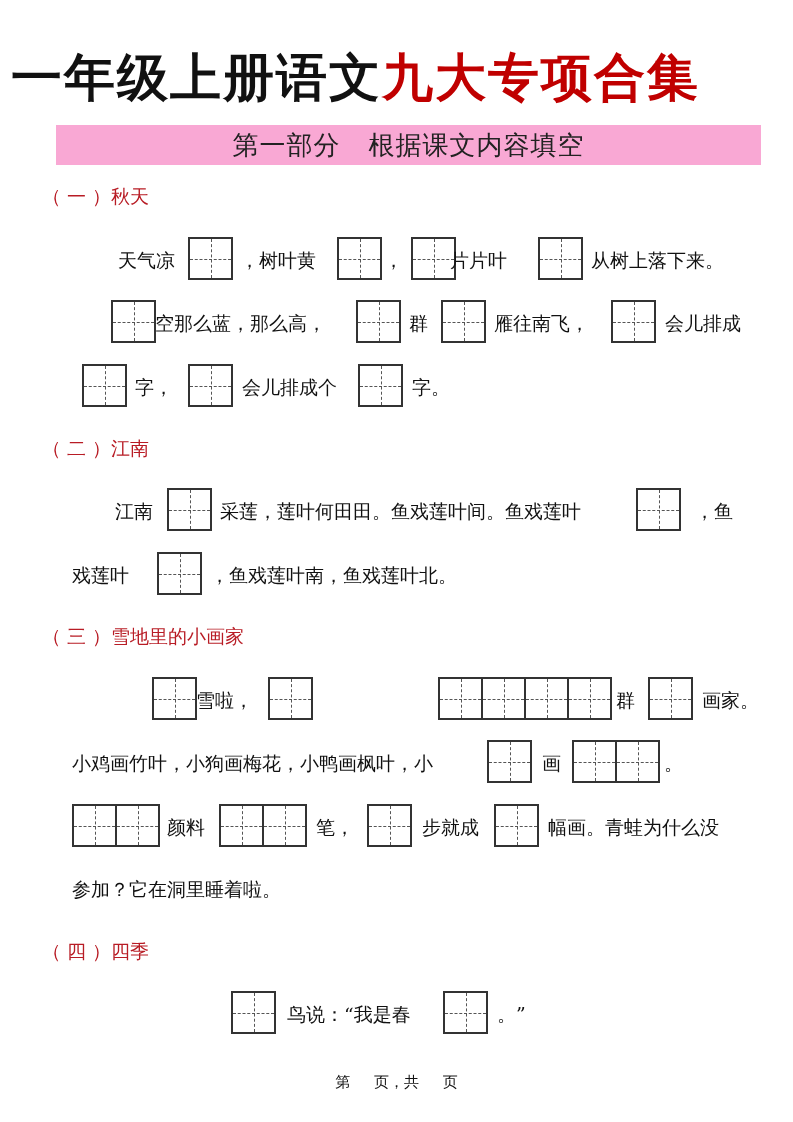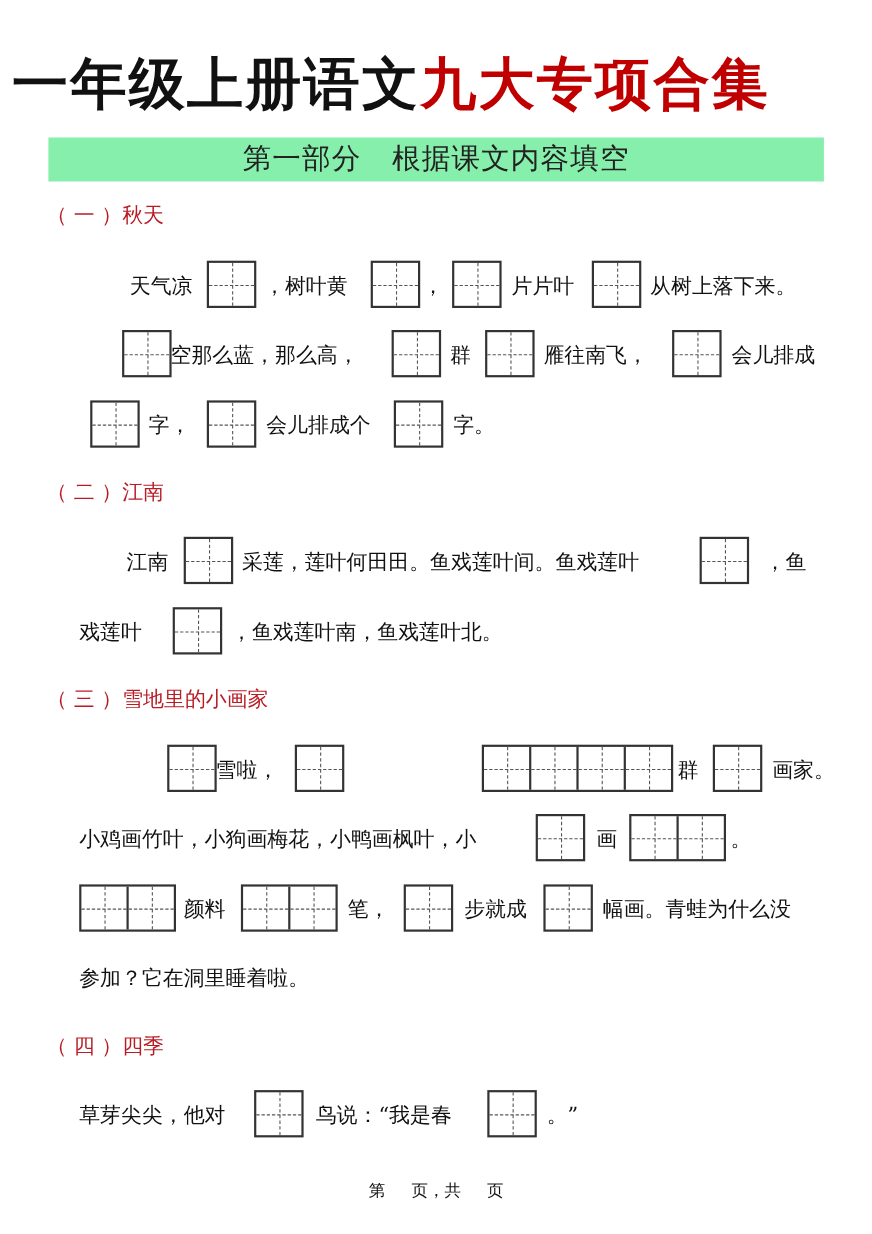--- a/index.html
+++ b/index.html
@@ -3,22 +3,22 @@
 <meta charset="utf-8">
 <style>
   html, body { margin:0; padding:0; background:#ffffff; }
   body { width:793px; height:1122px; position:relative; overflow:hidden;
          font-family:"DejaVu Serif", "Liberation Serif", serif; color:#111; }
   .title { position:absolute; left:0; top:46px; width:711px; text-align:center;
            font-family:"DejaVu Sans", sans-serif; font-weight:bold; font-size:51px;
            letter-spacing:2px; line-height:64px; white-space:nowrap; }
   .title .black { color:#111111; }
   .title .red { color:#c00000; }
-  .banner { position:absolute; left:44px; top:125px; width:705px; height:40px;
-            background:#86efac; text-align:center; line-height:40px;
+  .banner { position:absolute; left:56px; top:125px; width:705px; height:40px;
+            background:#f9a8d4; text-align:center; line-height:40px;
             font-size:26px; color:#222; letter-spacing:1px; white-space:pre; }
   .section-heading { position:absolute; left:42px; font-size:19px; color:#b81c25;
                      line-height:26px; white-space:pre; }
   .line { position:absolute; height:46px; }
   .seg { position:absolute; top:0; height:46px; line-height:46px; font-size:19px; white-space:pre; color:#111; }
   .box { position:absolute; top:0; height:43px; border:2px solid #333; box-sizing:border-box; display:flex; }
   .cell { position:relative; height:100%; box-sizing:border-box; }
   .cell + .cell { border-left:2px solid #333; }
   .cell::before { content:""; position:absolute; left:50%; top:0; bottom:0; border-left:1px dashed #555; }
   .cell::after { content:""; position:absolute; top:50%; left:0; right:0; border-top:1px dashed #555; }
@@ -40,21 +40,21 @@
         <div class="cell" style="width: 41px;"></div>
       </div>
       <span class="seg" style="left: 240px;">，树叶黄</span>
       <div class="box" style="left: 337px; width: 45px;">
         <div class="cell" style="width: 41px;"></div>
       </div>
       <span class="seg" style="left: 384px;">，</span>
       <div class="box" style="left: 411px; width: 45px;">
         <div class="cell" style="width: 41px;"></div>
       </div>
-      <span class="seg" style="left: 465px;">片片叶</span>
+      <span class="seg" style="left: 450px;">片片叶</span>
       <div class="box" style="left: 538px; width: 45px;">
         <div class="cell" style="width: 41px;"></div>
       </div>
       <span class="seg" style="left: 591px;">从树上落下来。</span>
     </div>
     <div class="line" style="top: 300px; left: 0px; width: 762px;">
       <div class="box" style="left: 111px; width: 45px;">
         <div class="cell" style="width: 41px;"></div>
       </div>
       <span class="seg" style="left: 155px;">空那么蓝，那么高，</span>
@@ -155,21 +155,20 @@
       <div class="box" style="left: 494px; width: 45px;">
         <div class="cell" style="width: 41px;"></div>
       </div>
       <span class="seg" style="left: 548px;">幅画。青蛙为什么没</span>
     </div>
     <div class="line" style="top: 866px; left: 0px; width: 761px;">
       <span class="seg" style="left: 72px;">参加？它在洞里睡着啦。</span>
     </div>
     <div class="section-heading" style="top: 938px;">（ 四 ）四季</div>
     <div class="line" style="top: 991px; left: 0px; width: 793px;">
-      <span class="seg" style="left: 72px;">草芽尖尖，他对</span>
       <div class="box" style="left: 231px; width: 45px;">
         <div class="cell" style="width: 41px;"></div>
       </div>
       <span class="seg" style="left: 287px;">鸟说：“我是春</span>
       <div class="box" style="left: 443px; width: 45px;">
         <div class="cell" style="width: 41px;"></div>
       </div>
       <span class="seg" style="left: 497px;">。”</span>
     </div>
   </div>

